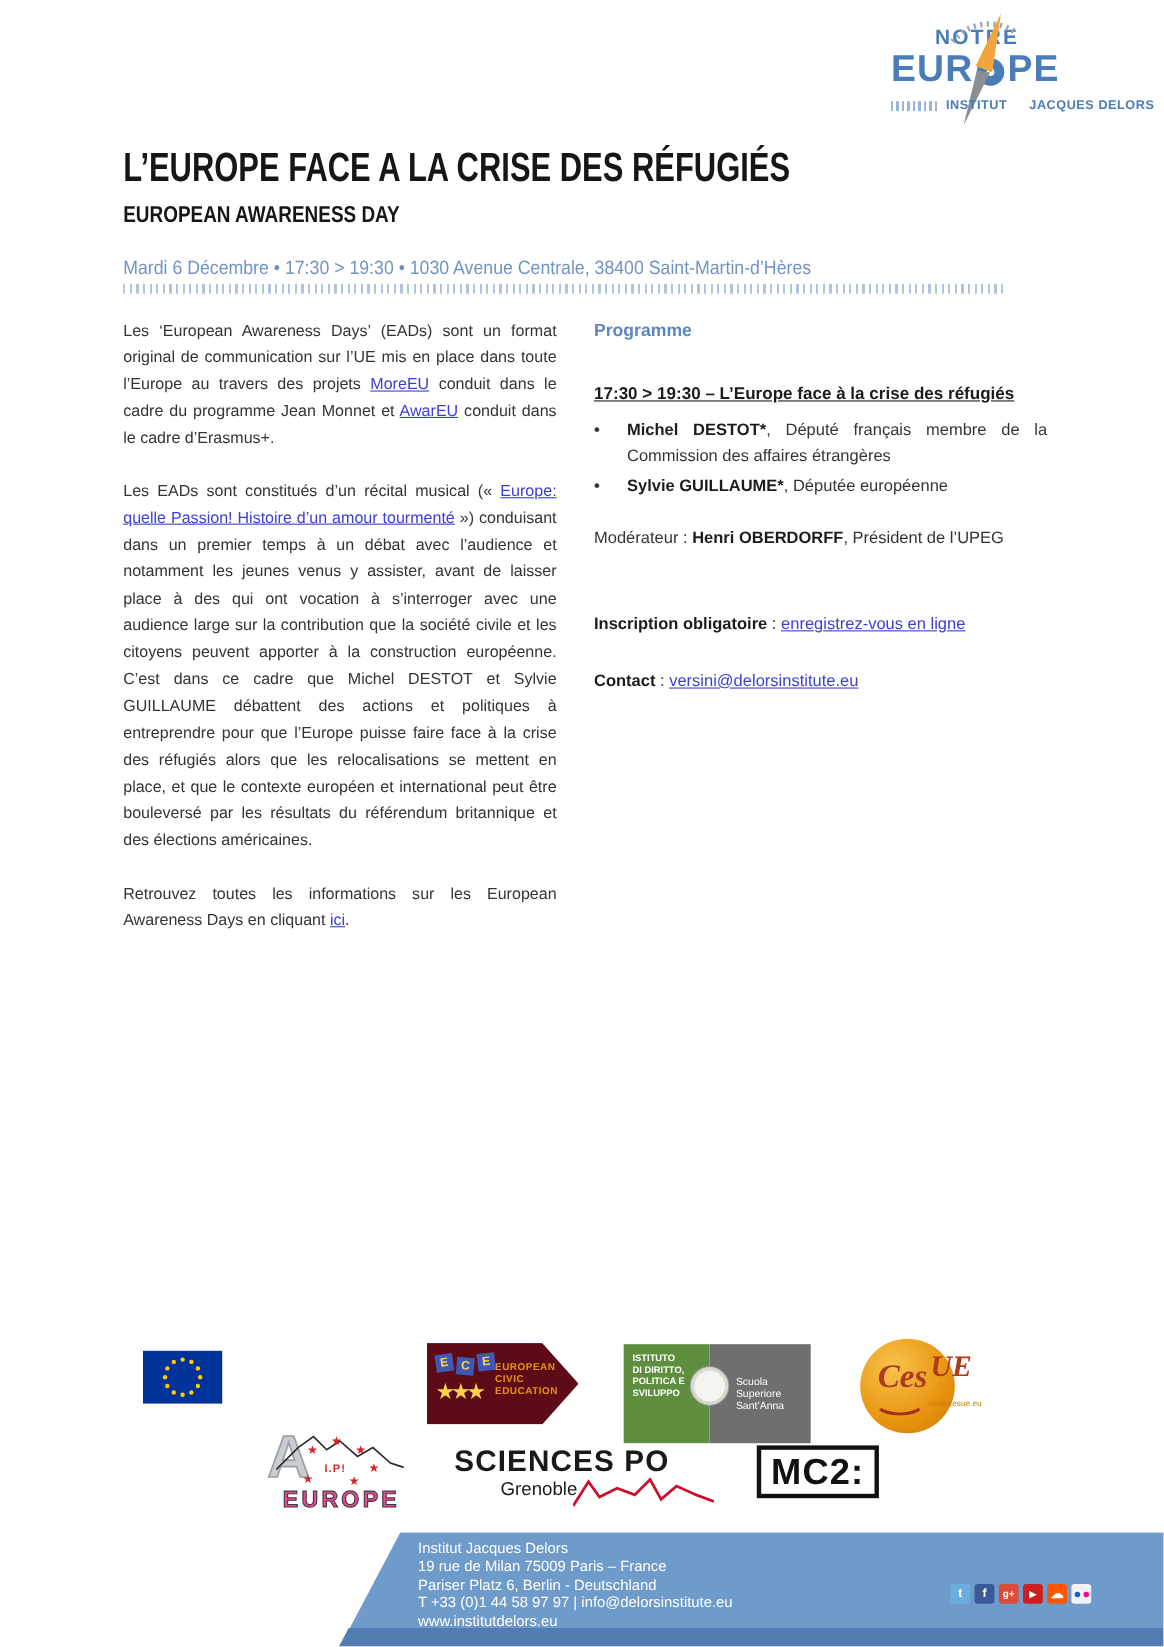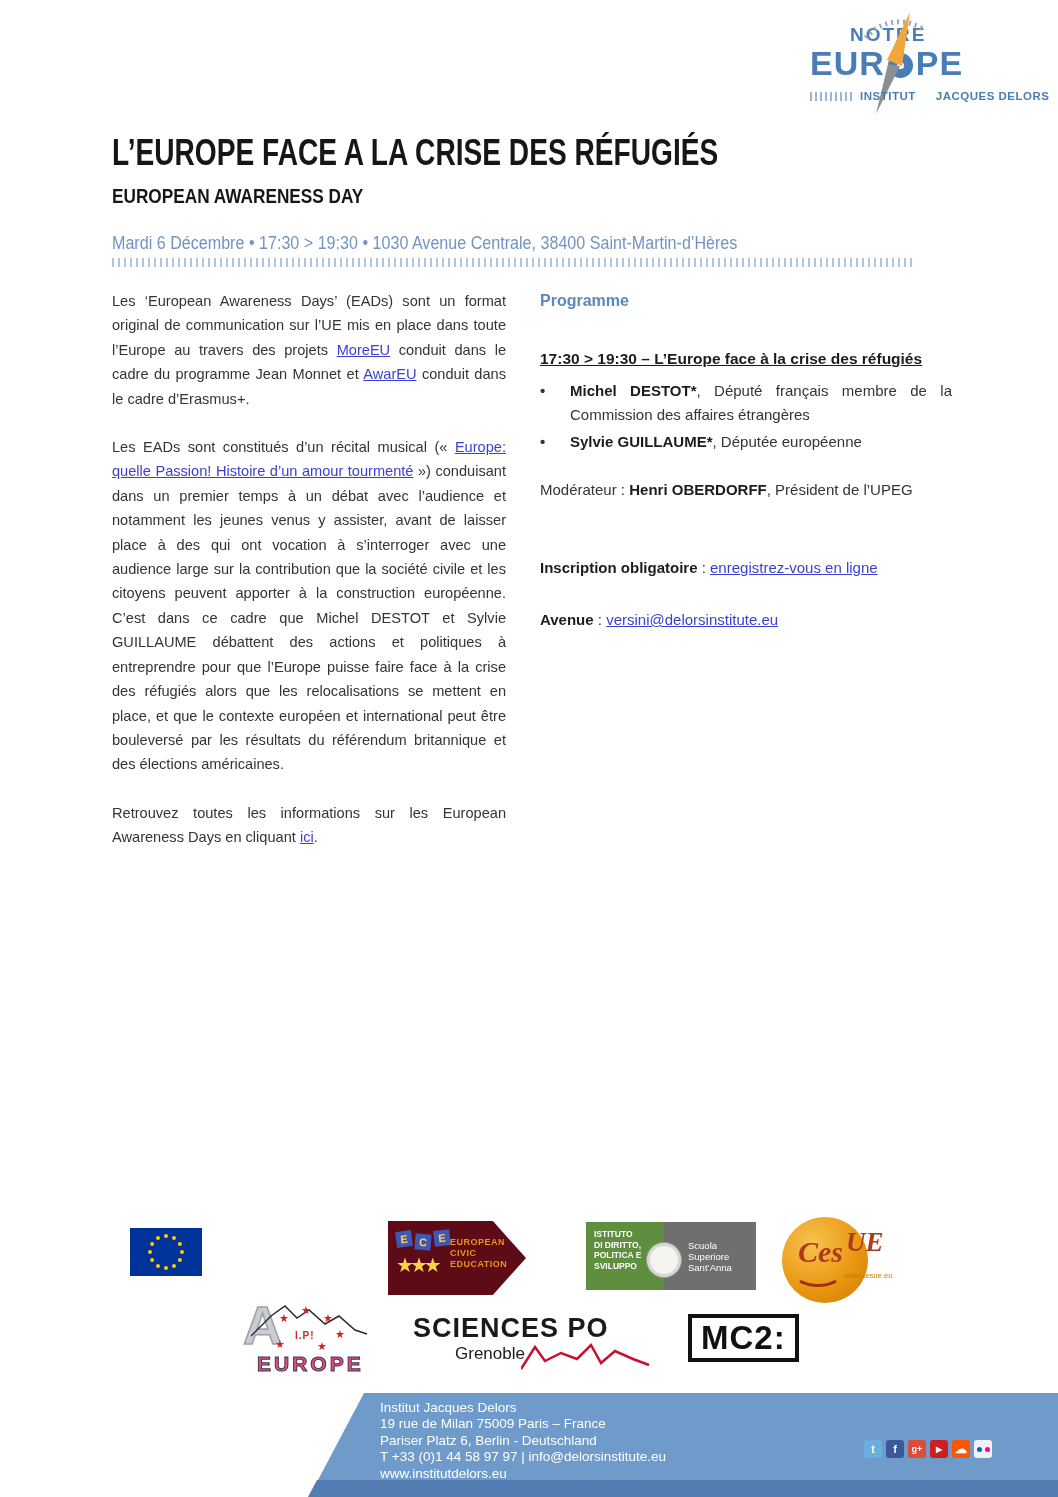--- a/index.html
+++ b/index.html
@@ -44,21 +44,21 @@
   .contact{margin-top:28px;}
 
   
   .eu-logo{left:130px;top:1228px;display:flex;align-items:center;gap:14px;}
   .eu-flag{width:72px;height:48px;background:#003399;}
   .eu-text{font-size:14.5px;line-height:19px;color:#3f3f63;text-align:center;}
   .ece-logo{left:388px;top:1221px;width:138px;height:74px;background:#5e0b18;clip-path:polygon(0 0,76% 0,100% 50%,76% 100%,0 100%);color:#e8940f;}
   .ece-sq{position:absolute;width:16px;height:16px;background:#3f57b5;color:#ffd24a;font-weight:bold;font-size:11px;text-align:center;line-height:16px;}
   .ece-stars{position:absolute;left:8px;top:32px;color:#ffd24a;font-size:20px;letter-spacing:-4px;}
   .ece-txt{position:absolute;left:62px;top:16px;font-size:9px;font-weight:bold;line-height:11px;letter-spacing:0.5px;}
-  .sant-logo{left:586px;top:1222px;display:flex;height:68px;}
+  .sant-logo{left:567px;top:1222px;display:flex;height:90px;}
   .sant-green{width:78px;background:#5f8f3e;color:#fff;font-size:8.5px;font-weight:bold;line-height:10.5px;padding:7px 0 0 8px;box-sizing:border-box;}
   .sant-gray{width:92px;background:#6f6f6f;color:#fff;position:relative;display:flex;align-items:center;}
   .sant-emblem{position:absolute;left:-18px;top:20px;width:34px;height:34px;border-radius:50%;background:#f4f4f0;border:1px solid #999;box-shadow:inset 0 0 0 3px #d8d8cf;}
   .sant-name{font-size:9.5px;line-height:11px;padding-left:24px;}
   .cesue-logo{left:782px;top:1217px;width:130px;height:88px;}
   .cesue-ball{position:absolute;left:0;top:0;width:86px;height:86px;border-radius:50%;background:radial-gradient(circle at 35% 30%,#f7c34e,#e8940f 60%,#c97a08);}
   .cesue-ces{position:absolute;left:16px;top:18px;font-size:30px;color:#b03a1e;font-style:italic;font-weight:bold;font-family:"Liberation Serif",serif;}
   .cesue-ue{position:absolute;left:64px;top:10px;font-size:27px;color:#b03a1e;font-style:italic;font-weight:bold;font-family:"Liberation Serif",serif;}
   .cesue-url{position:absolute;left:62px;top:54px;font-size:7.5px;color:#c97a08;}
   .cesue-smile{position:absolute;left:12px;top:44px;width:42px;height:20px;border:3px solid transparent;border-bottom-color:#a33016;border-radius:50%;}
@@ -132,21 +132,21 @@
       <span class="bull">•</span>
       <span class="litext"><span class="bname">Michel DESTOT*</span><span>, Député français membre de la Commission des affaires étrangères</span></span>
     </li>
     <li>
       <span class="bull">•</span>
       <span class="litext"><span class="bname">Sylvie GUILLAUME*</span><span>, Députée européenne</span></span>
     </li>
   </ul>
   <p class="moderator"><span>Modérateur : </span><span class="bname">Henri OBERDORFF</span><span>, Président de l’UPEG</span></p>
   <p class="registration"><span class="blabel">Inscription obligatoire</span><span> : </span><a class="lnk">enregistrez-vous en ligne</a></p>
-  <p class="contact"><span class="blabel">Avenue</span><span> : </span><a class="lnk">versini@delorsinstitute.eu</a></p>
+  <p class="contact"><span class="blabel">Contact</span><span> : </span><a class="lnk">versini@delorsinstitute.eu</a></p>
 </div>
 
 <div class="abs eu-logo">
   <svg class="eu-flag" width="72" height="48" viewBox="0 0 72 48" style="background:#003399">
     <g fill="#ffcc00">
       <circle cx="52" cy="24" r="2"></circle>
         <circle cx="49.9" cy="32" r="2"></circle>
         <circle cx="44" cy="37.9" r="2"></circle>
       <circle cx="36" cy="40" r="2"></circle>
         <circle cx="28" cy="37.9" r="2"></circle>

